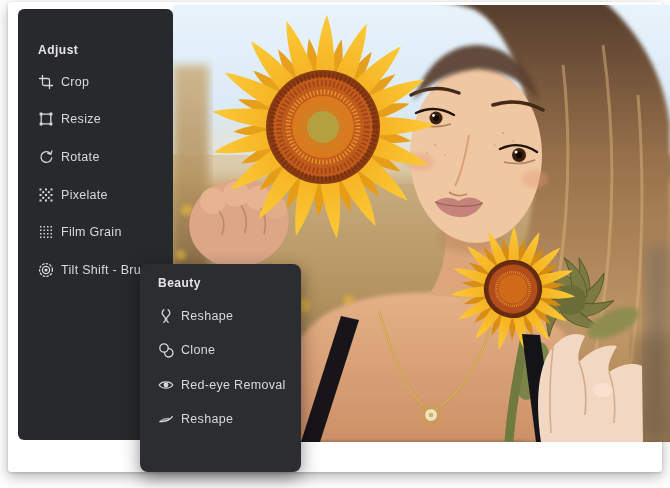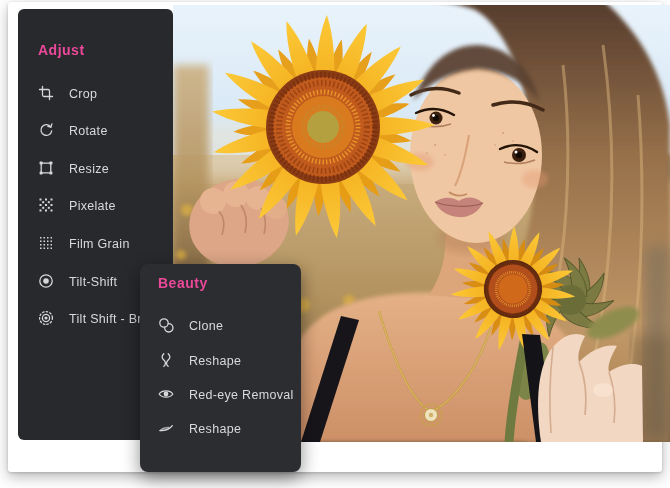--- a/index.html
+++ b/index.html
@@ -28,26 +28,26 @@
     overflow:hidden;
   }
   .panel-beauty{
     left:132px;top:262px;width:161px;height:208px;
     background:#2b2d31;border-radius:8px;
     padding:10px 11px 0 18px;box-sizing:border-box;
     box-shadow:0 6px 18px rgba(0,0,0,.45);
     z-index:6;overflow:hidden;
   }
   .panel-title{
-    color:#ec4899;font-size:14px;font-weight:700;letter-spacing:.5px;line-height:18px;
+    color:#e5e5e5;font-size:12px;font-weight:700;letter-spacing:.5px;line-height:18px;
   }
   .menu-list{margin-top:4px;}
   .panel-beauty .menu-list{margin-top:7px;}
   .menu-item{
-    display:flex;align-items:flex-end;gap:15px;height:37.6px;cursor:pointer;
+    display:flex;align-items:center;gap:7px;height:37.6px;cursor:pointer;
     white-space:nowrap;
   }
   .panel-beauty .menu-item{height:34.3px;}
   .menu-item .mi-icon{width:16px;height:16px;flex:0 0 16px;display:block;}
   .menu-item .mi-label{
     font-size:12.5px;letter-spacing:.3px;color:#d9d9d9;
   }
   .mi-icon svg{display:block;width:16px;height:16px;stroke:#d6d6d6;fill:none;
     stroke-width:1.3;stroke-linecap:round;stroke-linejoin:round;}
   .mi-icon svg .fil{fill:#d6d6d6;stroke:none;}
@@ -334,38 +334,38 @@
               <path d="M4.5 1.5v8.5a1.5 1.5 0 0 0 1.5 1.5h8.5"></path>
               <path d="M1.5 4.5h8.5a1.5 1.5 0 0 1 1.5 1.5v8.5"></path>
             </svg>
         </span>
         <span class="mi-label">Crop</span>
       </div>
 
       <div class="menu-item">
         <span class="mi-icon">
           <svg viewBox="0 0 16 16">
-              <path d="M12.9 5.1 A5.4 5.4 0 1 0 13.7 8.8"></path>
-              <path d="M13.9 1.9l-1 3.2-3.1-.7" class=""></path>
-            </svg>
-        </span>
-        <span class="mi-label">Rotate</span>
-      </div>
-
-      <div class="menu-item">
-        <span class="mi-icon">
-          <svg viewBox="0 0 16 16">
               <rect x="3.2" y="3.2" width="9.6" height="9.6" rx="1"></rect>
           <rect class="fil" x="1.6" y="1.6" width="3" height="3" rx=".6"></rect>
               <rect class="fil" x="11.4" y="1.6" width="3" height="3" rx=".6"></rect>
           <rect class="fil" x="1.6" y="11.4" width="3" height="3" rx=".6"></rect>
               <rect class="fil" x="11.4" y="11.4" width="3" height="3" rx=".6"></rect>
             </svg>
         </span>
         <span class="mi-label">Resize</span>
+      </div>
+
+      <div class="menu-item">
+        <span class="mi-icon">
+          <svg viewBox="0 0 16 16">
+              <path d="M12.9 5.1 A5.4 5.4 0 1 0 13.7 8.8"></path>
+              <path d="M13.9 1.9l-1 3.2-3.1-.7" class=""></path>
+            </svg>
+        </span>
+        <span class="mi-label">Rotate</span>
       </div>
 
 
       <div class="menu-item">
         <span class="mi-icon">
           <svg viewBox="0 0 16 16">
               <g class="fil">
             <rect x="1.5" y="1.5" width="2" height="2"></rect>
                 <rect x="7" y="1.5" width="2" height="2"></rect>
                 <rect x="12.5" y="1.5" width="2" height="2"></rect>
@@ -404,29 +404,20 @@
             <rect x="2" y="12.5" width="1.5" height="1.5"></rect>
                 <rect x="5.5" y="12.5" width="1.5" height="1.5"></rect>
                 <rect x="9" y="12.5" width="1.5" height="1.5"></rect>
                 <rect x="12.5" y="12.5" width="1.5" height="1.5"></rect>
           </g>
             </svg>
         </span>
         <span class="mi-label">Film Grain</span>
       </div>
 
-      <div class="menu-item">
-        <span class="mi-icon">
-          <svg viewBox="0 0 16 16">
-              <circle cx="8" cy="8" r="6.2"></circle>
-              <circle class="fil" cx="8" cy="8" r="2.8"></circle>
-            </svg>
-        </span>
-        <span class="mi-label">Tilt-Shift</span>
-      </div>
 
       <div class="menu-item">
         <span class="mi-icon">
           <svg viewBox="0 0 16 16">
               <circle cx="8" cy="8" r="6.4" stroke-dasharray="1.5 2.2"></circle>
               <circle cx="8" cy="8" r="3.6"></circle>
               <circle class="fil" cx="8" cy="8" r="1.6"></circle>
             </svg>
         </span>
         <span class="mi-label">Tilt Shift - Brus</span>
@@ -435,40 +426,40 @@
     </div>
   </div>
 
   <div class="panel panel-beauty">
     <div class="panel-title">Beauty</div>
     <div class="menu-list">
 
       <div class="menu-item">
         <span class="mi-icon">
           <svg viewBox="0 0 16 16">
+              <path d="M5.8 1.8C3.6 4 3.6 6 5.8 8s2.2 4.2 0 6.4"></path>
+              <path d="M10.2 1.8c2.2 2.2 2.2 4.2 0 6.2s-2.2 4.2 0 6.4"></path>
+            </svg>
+        </span>
+        <span class="mi-label">Reshape</span>
+      </div>
+
+      <div class="menu-item">
+        <span class="mi-icon">
+          <svg viewBox="0 0 16 16">
               <circle cx="6" cy="6" r="4.2"></circle>
               <path d="M10.4 6.6a4.2 4.2 0 1 1-3.8 3.8"></path>
             </svg>
         </span>
         <span class="mi-label">Clone</span>
       </div>
 
       <div class="menu-item">
         <span class="mi-icon">
           <svg viewBox="0 0 16 16">
-              <path d="M5.8 1.8C3.6 4 3.6 6 5.8 8s2.2 4.2 0 6.4"></path>
-              <path d="M10.2 1.8c2.2 2.2 2.2 4.2 0 6.2s-2.2 4.2 0 6.4"></path>
-            </svg>
-        </span>
-        <span class="mi-label">Reshape</span>
-      </div>
-
-      <div class="menu-item">
-        <span class="mi-icon">
-          <svg viewBox="0 0 16 16">
               <path d="M1.2 8C3.8 3.8 12.2 3.8 14.8 8 12.2 12.2 3.8 12.2 1.2 8Z"></path>
               <circle class="fil" cx="8" cy="8" r="2.4"></circle>
             </svg>
         </span>
         <span class="mi-label">Red-eye Removal</span>
       </div>
 
 
       <div class="menu-item">
         <span class="mi-icon">

